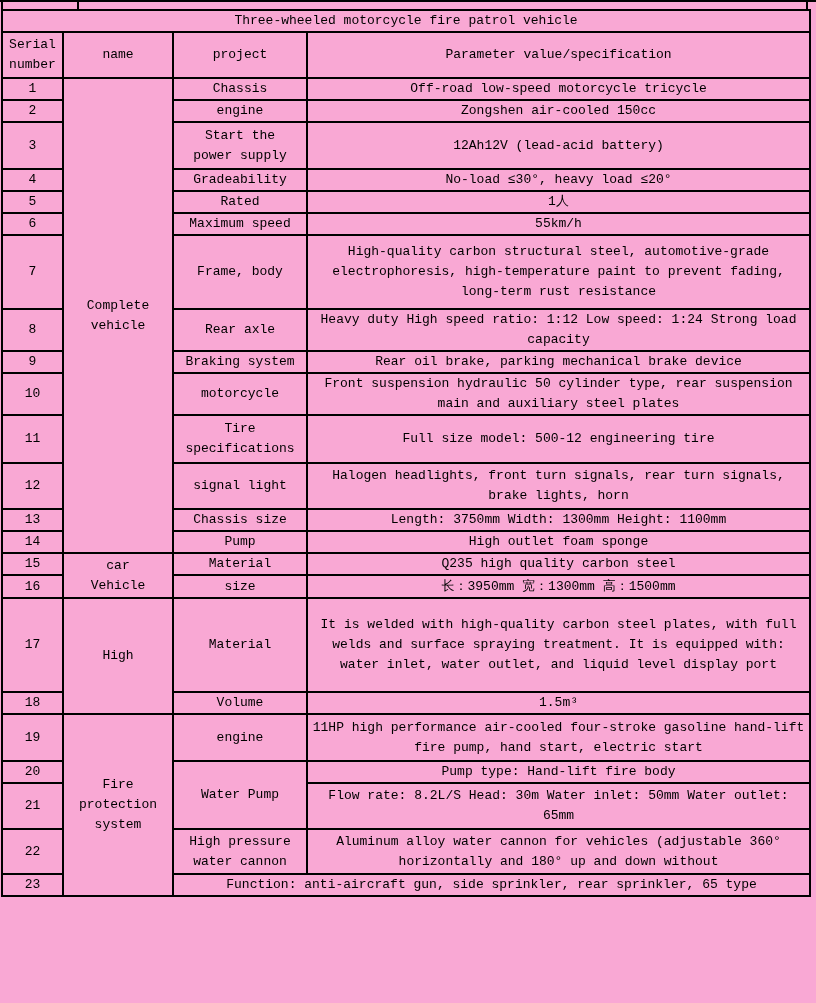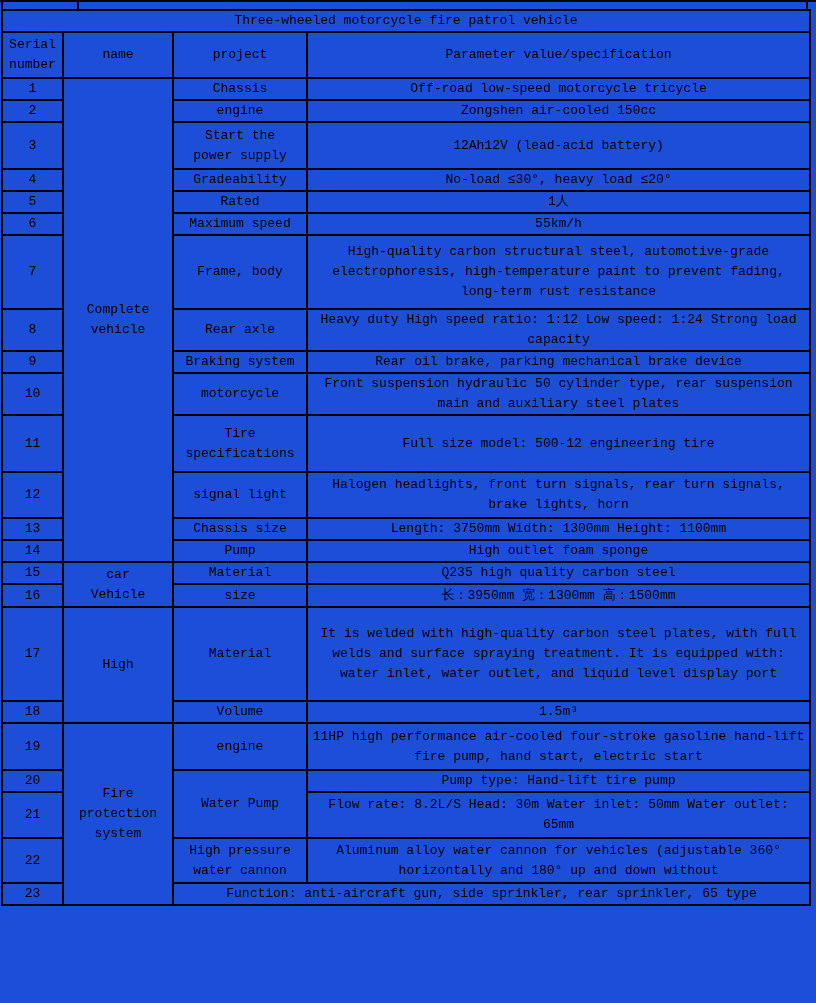--- a/index.html
+++ b/index.html
@@ -1,19 +1,19 @@
 <!DOCTYPE html>
 <html><head>
 <meta charset="utf-8">
 <style>
   html,body{margin:0;padding:0;background:#fff;}
   .page{
     position:relative;
     width:816px;height:1003px;
-    background:#1d4ed8;
+    background:#f9a8d4;
     font-family:"Liberation Mono","DejaVu Sans Mono",monospace;
     color:#000;
     overflow:hidden;
   }
   
   .top-strip{
     position:absolute;top:0;left:0;width:816px;height:9px;
     border-top:2px solid #000;
     box-sizing:border-box;
   }
@@ -124,21 +124,21 @@
     <tr style="height:22px">
       <td>9</td>
       <td class="pre">Braking system</td>
       <td class="param">Rear oil brake, parking mechanical brake device</td>
     </tr>
     <tr style="height:32px">
       <td>10</td>
       <td class="pre">motorcycle</td>
       <td class="param">Front suspension hydraulic 50 cylinder type, rear suspension main and auxiliary steel plates</td>
     </tr>
-    <tr style="height:57px">
+    <tr style="height:48px">
       <td>11</td>
       <td class="pre">Tire
 specifications</td>
       <td class="param">Full size model: 500-12 engineering tire</td>
     </tr>
     <tr style="height:46px">
       <td>12</td>
       <td class="pre">signal light</td>
       <td class="param">Halogen headlights, front turn signals, rear turn signals, brake lights, horn</td>
     </tr>
@@ -182,21 +182,21 @@
       <td>19</td>
       <td class="pre" rowspan="5">Fire
 protection
 system</td>
       <td class="pre">engine</td>
       <td class="param">11HP high performance air-cooled four-stroke gasoline hand-lift fire pump, hand start, electric start</td>
     </tr>
     <tr style="height:22px">
       <td>20</td>
       <td class="pre" rowspan="2">Water Pump</td>
-      <td class="param">Pump type: Hand-lift tire pump</td>
+      <td class="param">Pump type: Hand-lift fire body</td>
     </tr>
     <tr style="height:46px">
       <td>21</td>
       <td class="param">Flow rate: 8.2L/S Head: 30m Water inlet: 50mm Water outlet: 65mm</td>
     </tr>
     <tr style="height:45px">
       <td>22</td>
       <td class="pre">High pressure
 water cannon</td>
       <td class="param">Aluminum alloy water cannon for vehicles (adjustable 360° horizontally and 180° up and down without</td>

